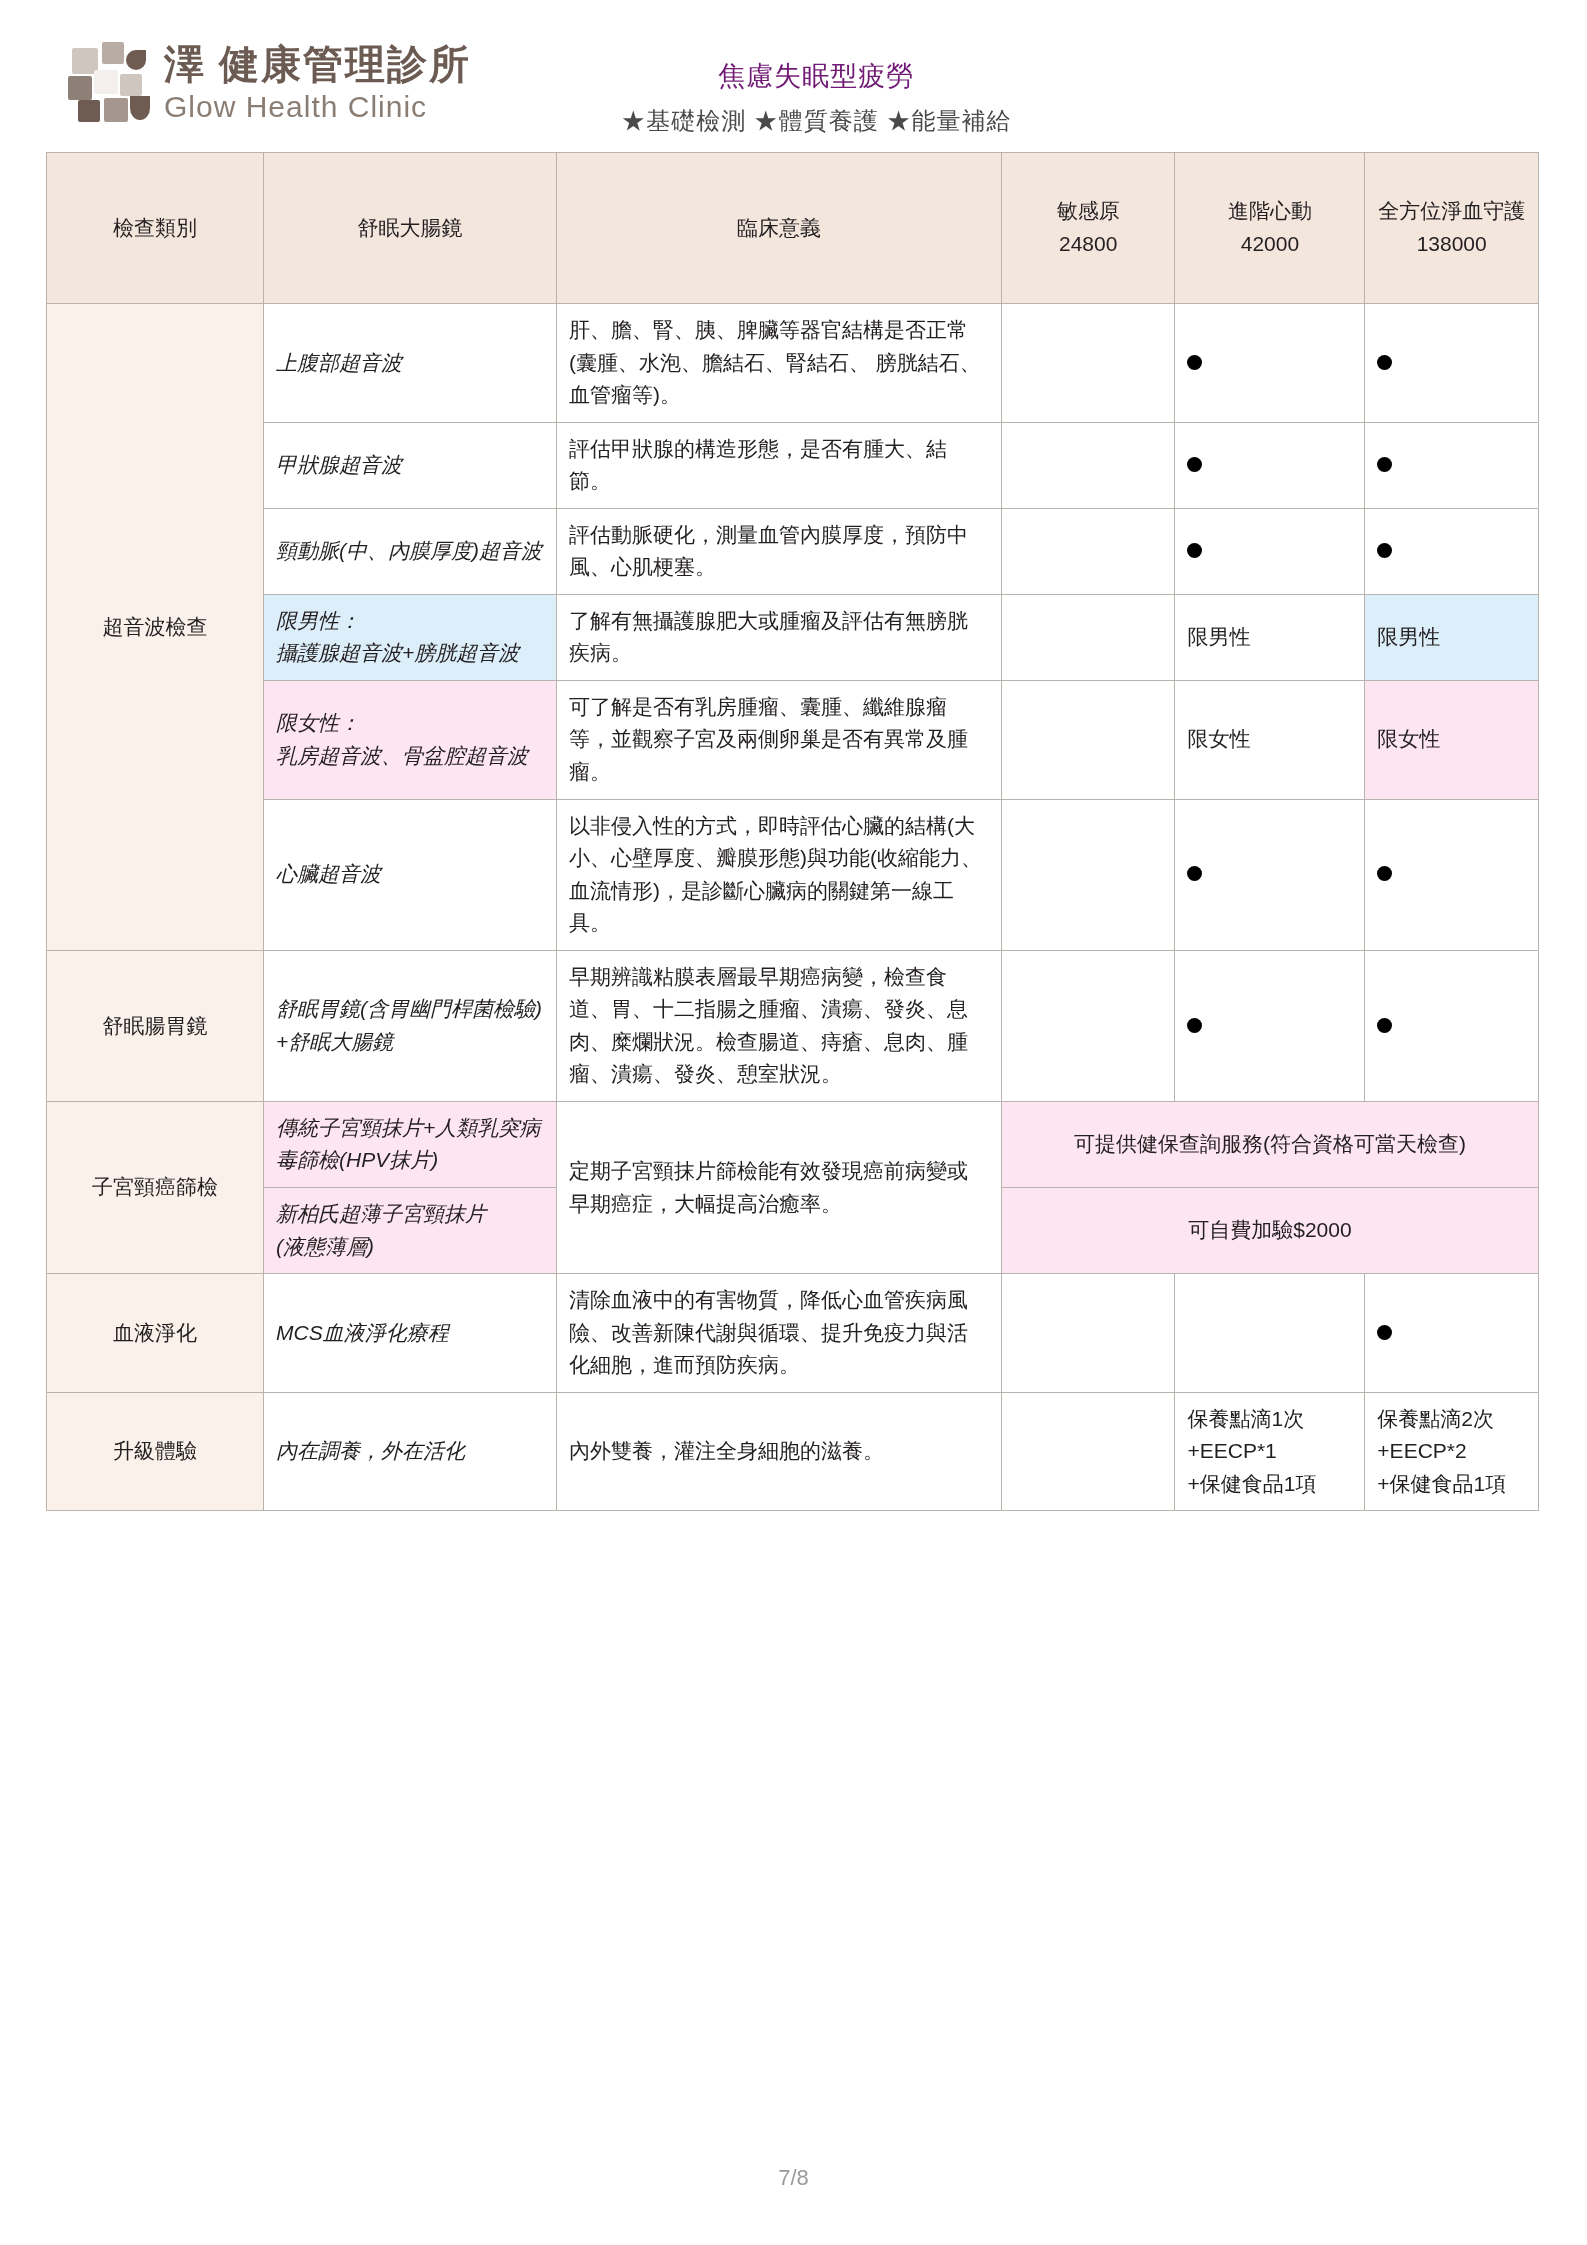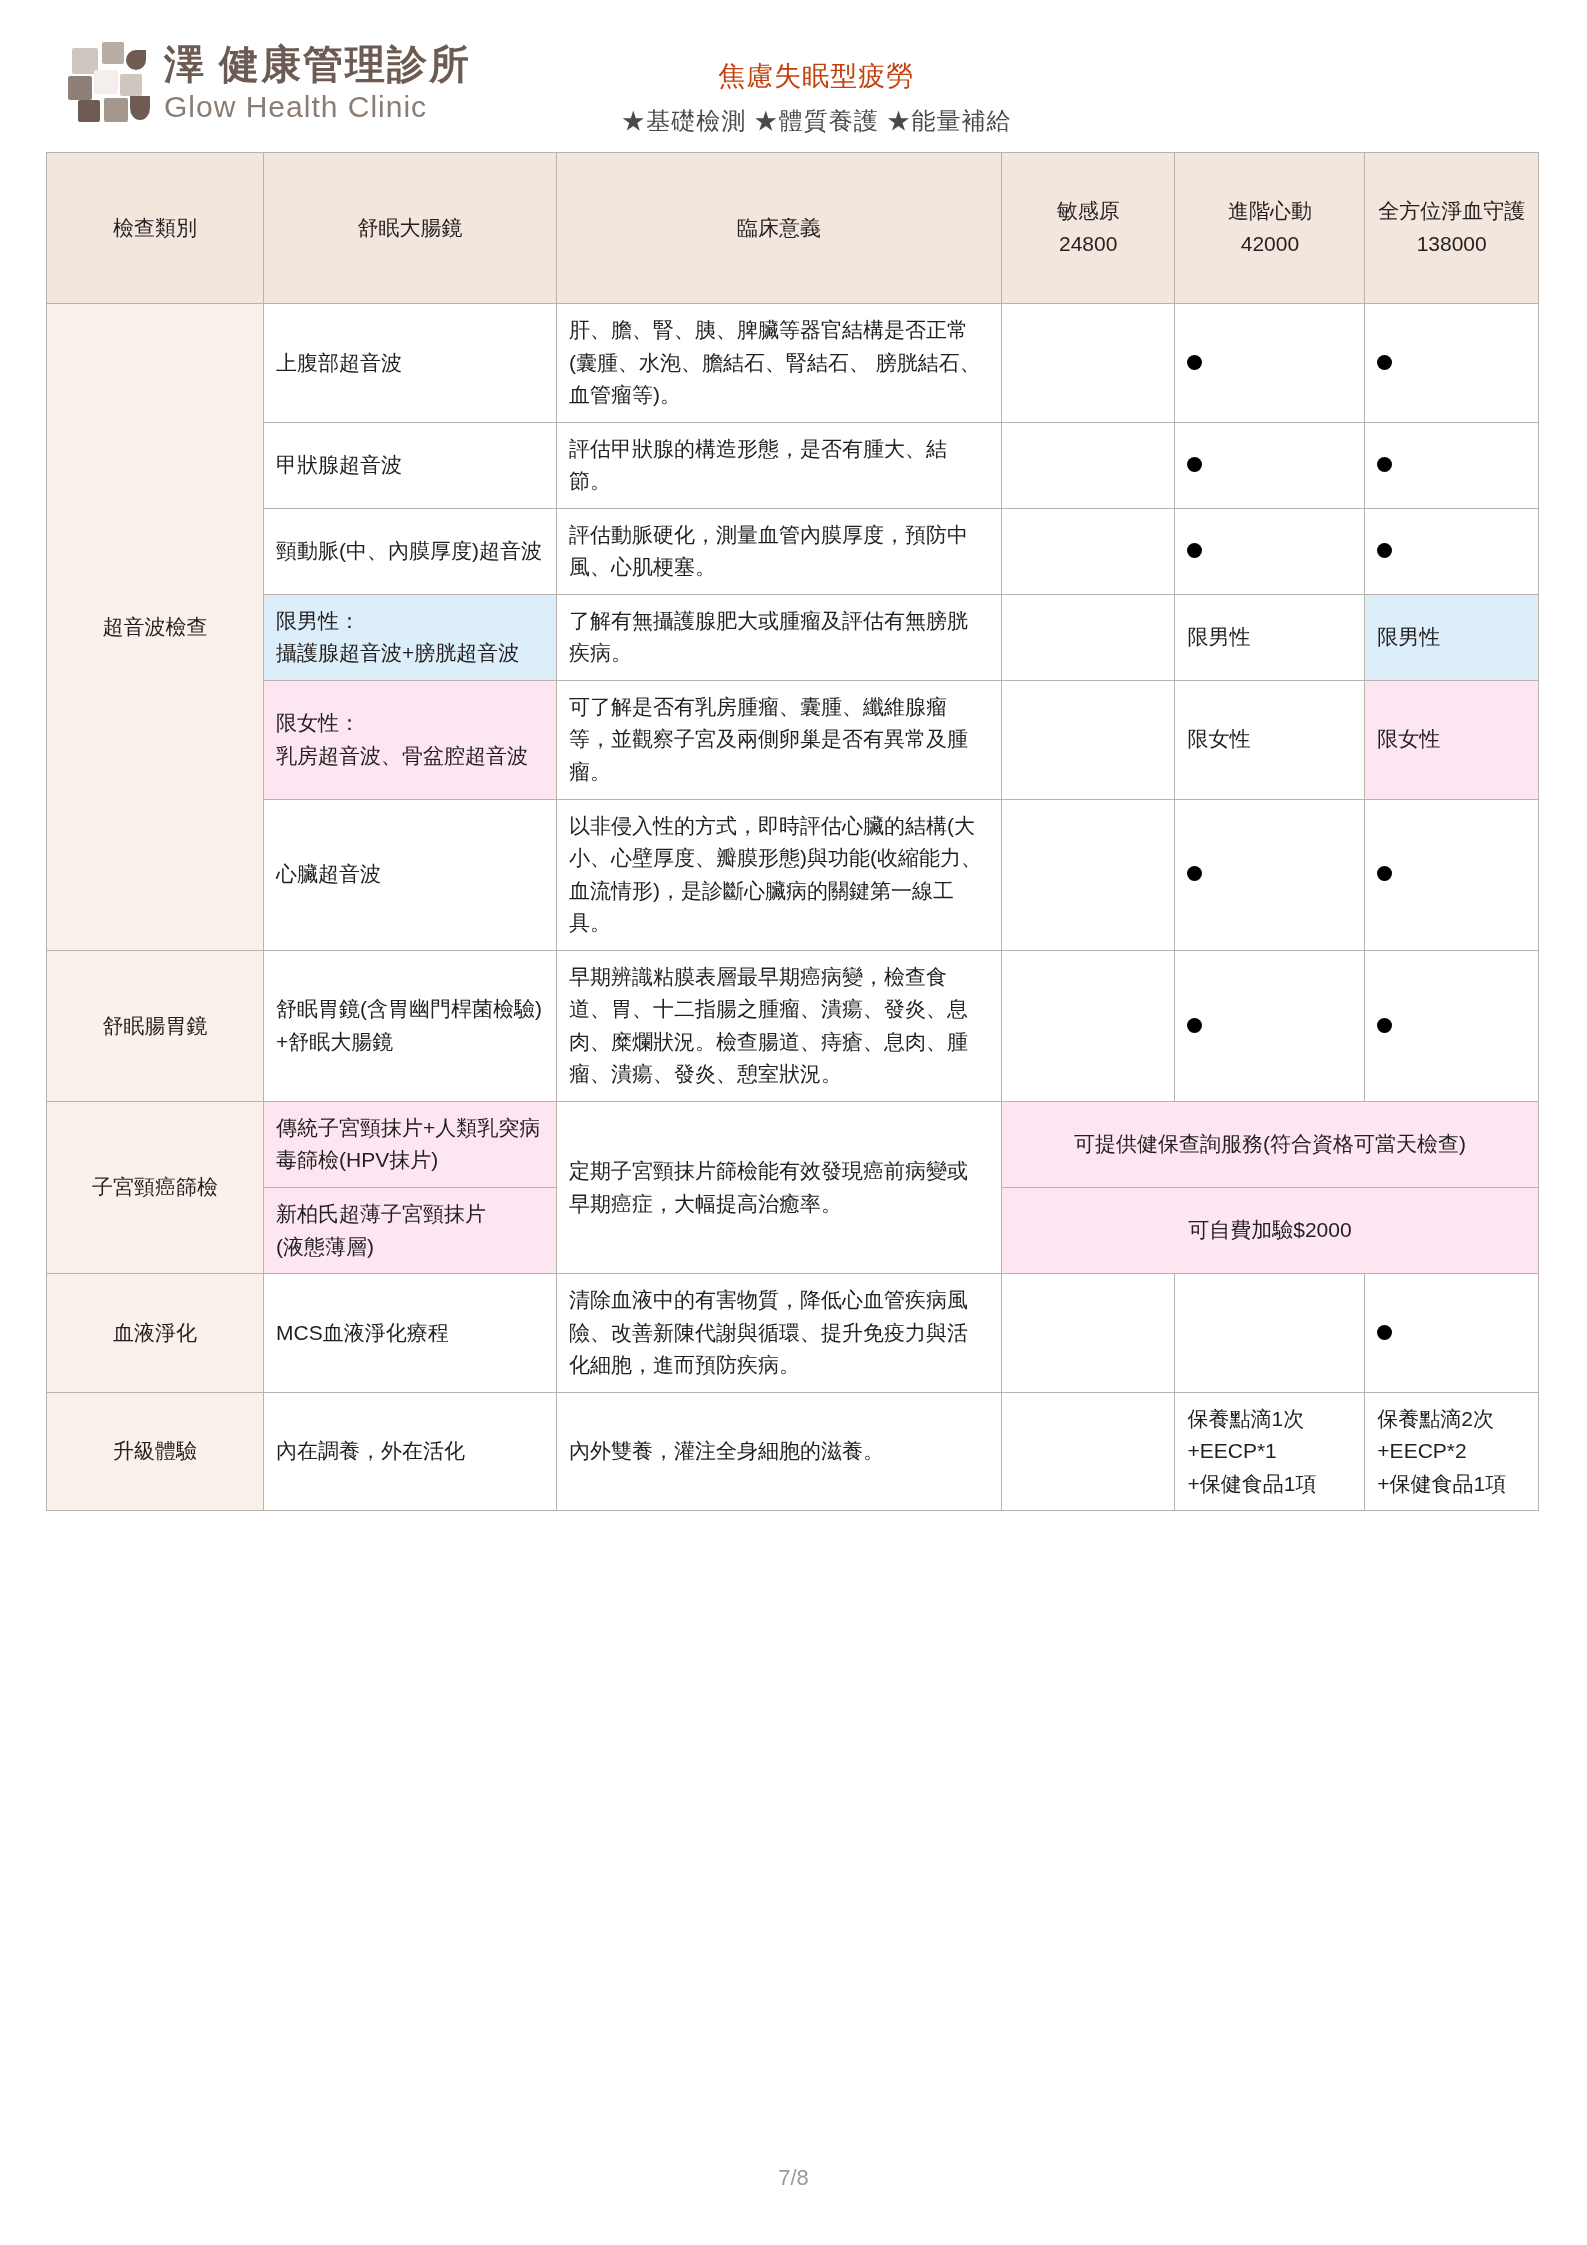--- a/index.html
+++ b/index.html
@@ -61,21 +61,21 @@
     line-height: 1.2;
     margin-top: 2px;
   }
   .header-right {
     margin-left: 150px;
     margin-top: 16px;
     text-align: center;
   }
   .header-title {
     font-size: 27px;
-    color: #c2410c;
+    color: #701a75;
     letter-spacing: 1px;
     line-height: 1.5;
   }
   .header-sub {
     font-size: 24px;
     color: #4a4a4a;
     letter-spacing: 1px;
     margin-top: 8px;
   }
 
@@ -122,21 +122,21 @@
   .dot {
     display: inline-block;
     width: 15px;
     height: 15px;
     border-radius: 50%;
     background: #000;
   }
   .male   { background: #dceefa; }
   .female { background: #fde6f1; }
   .pinkcell { background: #fde6f1; }
-  .multi { line-height: 1.6; }
+  .multi { line-height: 1.6; font-style: italic; }
 
   .footer {
     position: absolute;
     left: 0;
     right: 0;
     bottom: 54px;
     text-align: center;
     font-size: 22px;
     color: #9a9a9a;
   }

